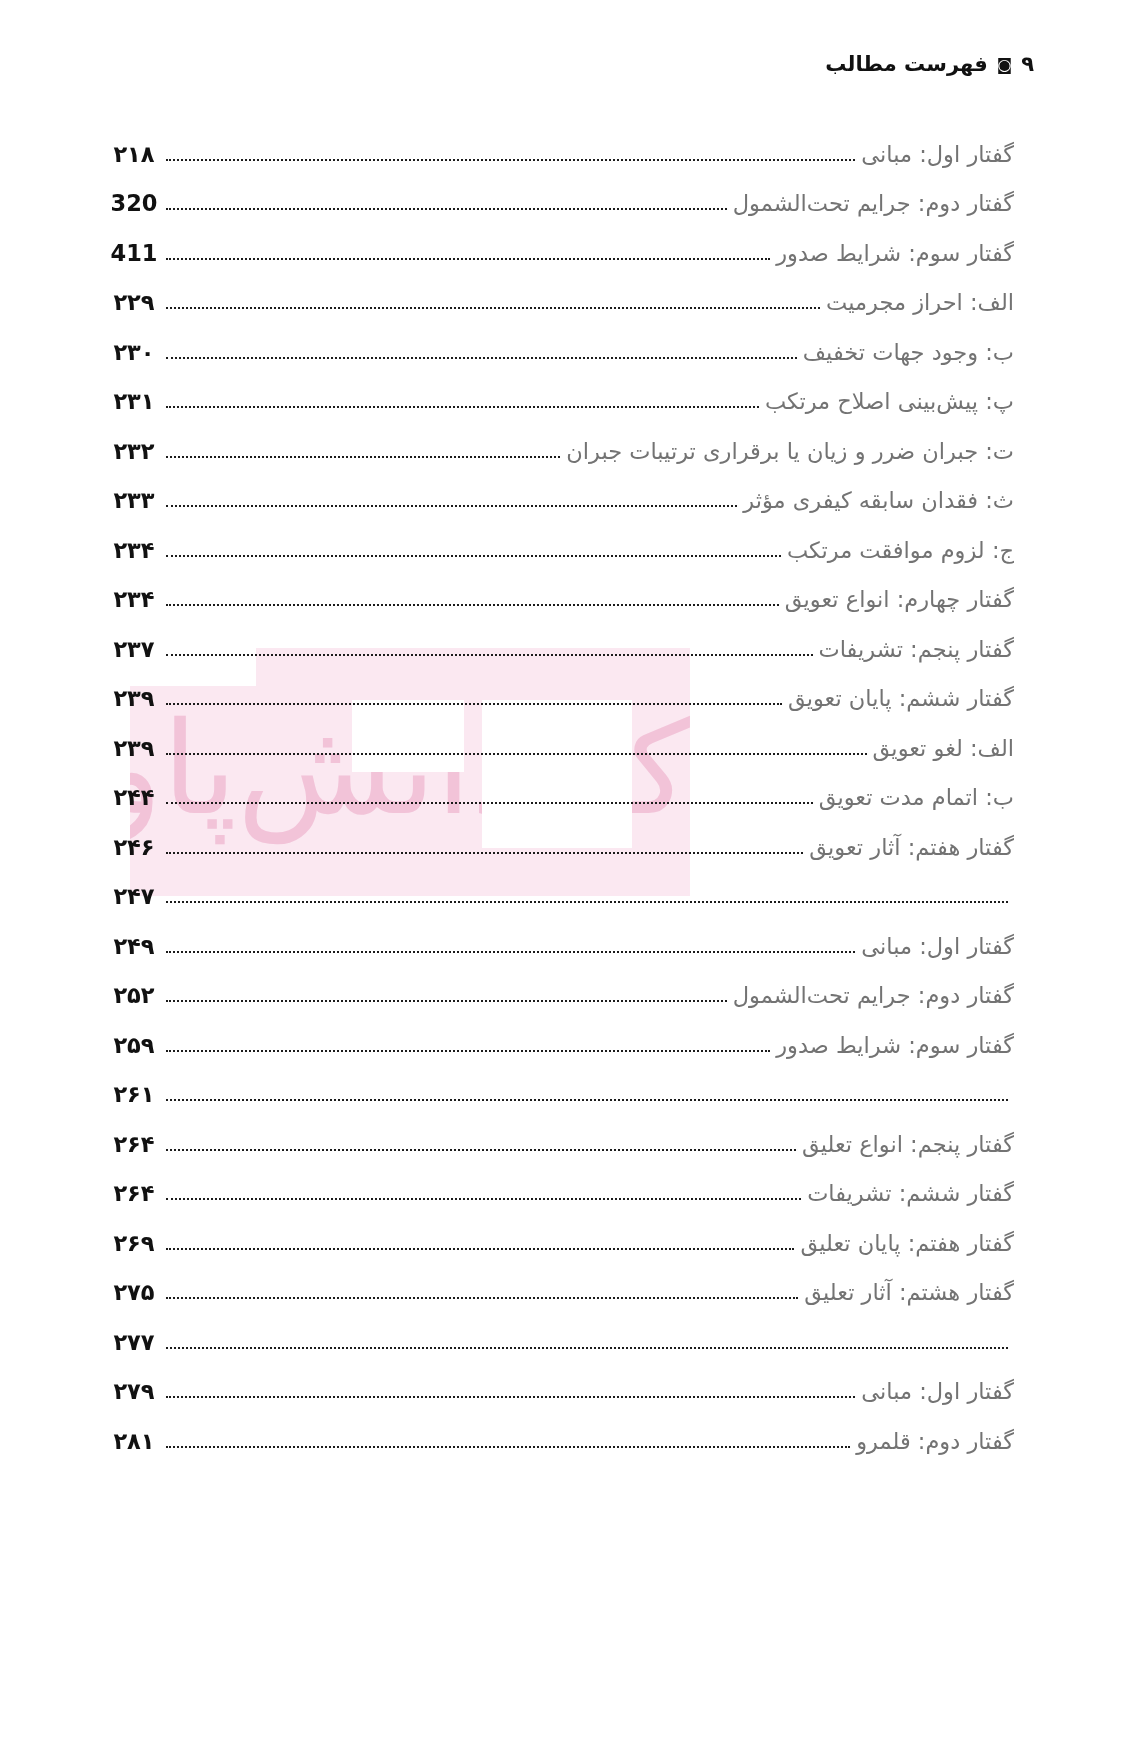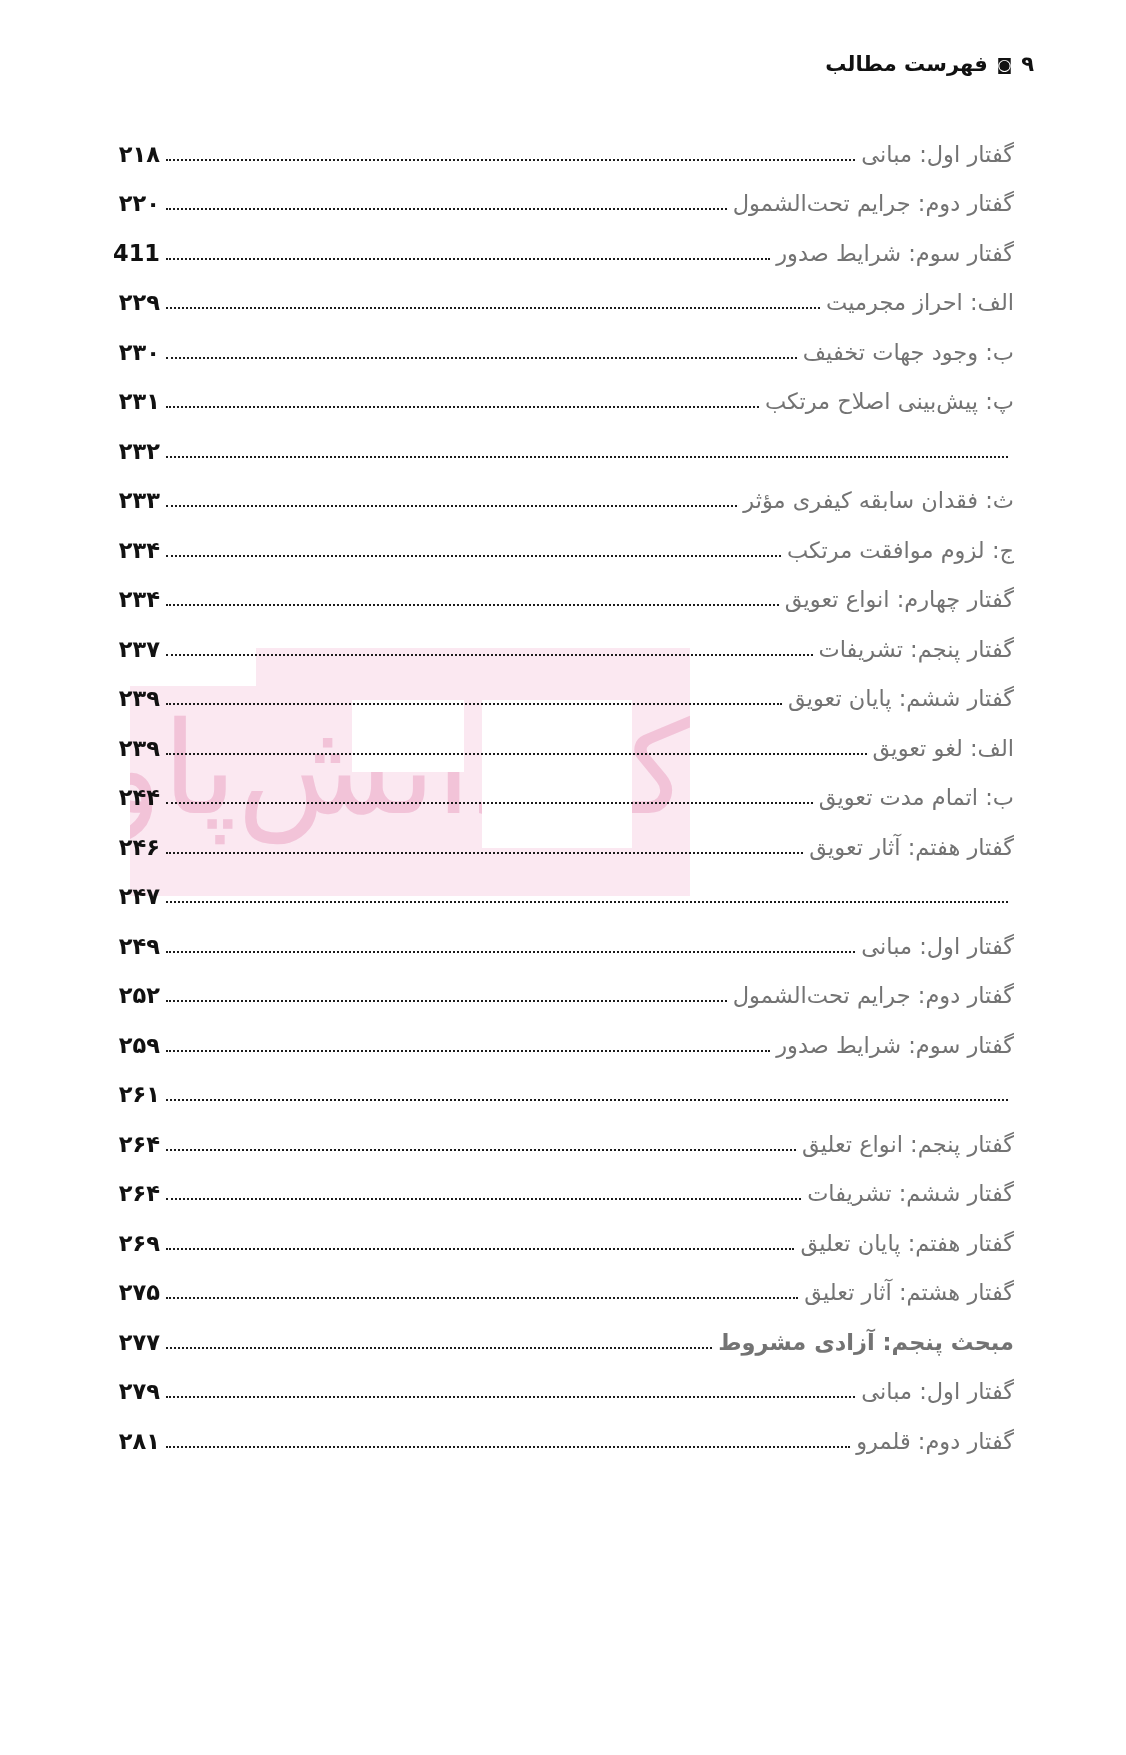--- a/index.html
+++ b/index.html
@@ -122,21 +122,21 @@
     height: 0;
     border-bottom: 2.5px dotted #1b1b1b;
   }
   .toc-page {
     white-space: nowrap;
     font-family: "DejaVu Sans", sans-serif;
     font-size: 22.5px;
     font-weight: bold;
     color: #111;
     min-width: 52px;
-    text-align: right;
+    text-align: center;
     padding-bottom: 3px;
     direction: rtl;
   }
 </style>
 </head>
 <body>
 
 <div class="page">
 
   <div class="watermark">
@@ -156,21 +156,21 @@
 
   <div class="toc" id="toc-list">
       <div class="toc-row">
         <span class="toc-label">گفتار اول: مبانی</span>
         <span class="toc-leader"></span>
         <span class="toc-page">۲۱۸</span>
       </div>
       <div class="toc-row">
         <span class="toc-label">گفتار دوم: جرایم تحت‌الشمول</span>
         <span class="toc-leader"></span>
-        <span class="toc-page">۲۲۰</span>
+        <span class="toc-page">320</span>
       </div>
       <div class="toc-row">
         <span class="toc-label">گفتار سوم: شرایط صدور</span>
         <span class="toc-leader"></span>
         <span class="toc-page">411</span>
       </div>
       <div class="toc-row">
         <span class="toc-label">الف: احراز مجرمیت</span>
         <span class="toc-leader"></span>
         <span class="toc-page">۲۲۹</span>
@@ -179,20 +179,21 @@
         <span class="toc-label">ب: وجود جهات تخفیف</span>
         <span class="toc-leader"></span>
         <span class="toc-page">۲۳۰</span>
       </div>
       <div class="toc-row">
         <span class="toc-label">پ: پیش‌بینی اصلاح مرتکب</span>
         <span class="toc-leader"></span>
         <span class="toc-page">۲۳۱</span>
       </div>
       <div class="toc-row">
+        <span class="toc-label">ت: جبران ضرر و زیان یا برقراری ترتیبات جبران</span>
         <span class="toc-leader"></span>
         <span class="toc-page">۲۳۲</span>
       </div>
       <div class="toc-row">
         <span class="toc-label">ث: فقدان سابقه کیفری مؤثر</span>
         <span class="toc-leader"></span>
         <span class="toc-page">۲۳۳</span>
       </div>
       <div class="toc-row">
         <span class="toc-label">ج: لزوم موافقت مرتکب</span>
@@ -266,21 +267,20 @@
         <span class="toc-label">گفتار هفتم: پایان تعلیق</span>
         <span class="toc-leader"></span>
         <span class="toc-page">۲۶۹</span>
       </div>
       <div class="toc-row">
         <span class="toc-label">گفتار هشتم: آثار تعلیق</span>
         <span class="toc-leader"></span>
         <span class="toc-page">۲۷۵</span>
       </div>
       <div class="toc-row bold">
-        <span class="toc-label">مبحث پنجم: آزادی مشروط</span>
         <span class="toc-leader"></span>
         <span class="toc-page">۲۷۷</span>
       </div>
       <div class="toc-row">
         <span class="toc-label">گفتار اول: مبانی</span>
         <span class="toc-leader"></span>
         <span class="toc-page">۲۷۹</span>
       </div>
       <div class="toc-row">
         <span class="toc-label">گفتار دوم: قلمرو</span>

